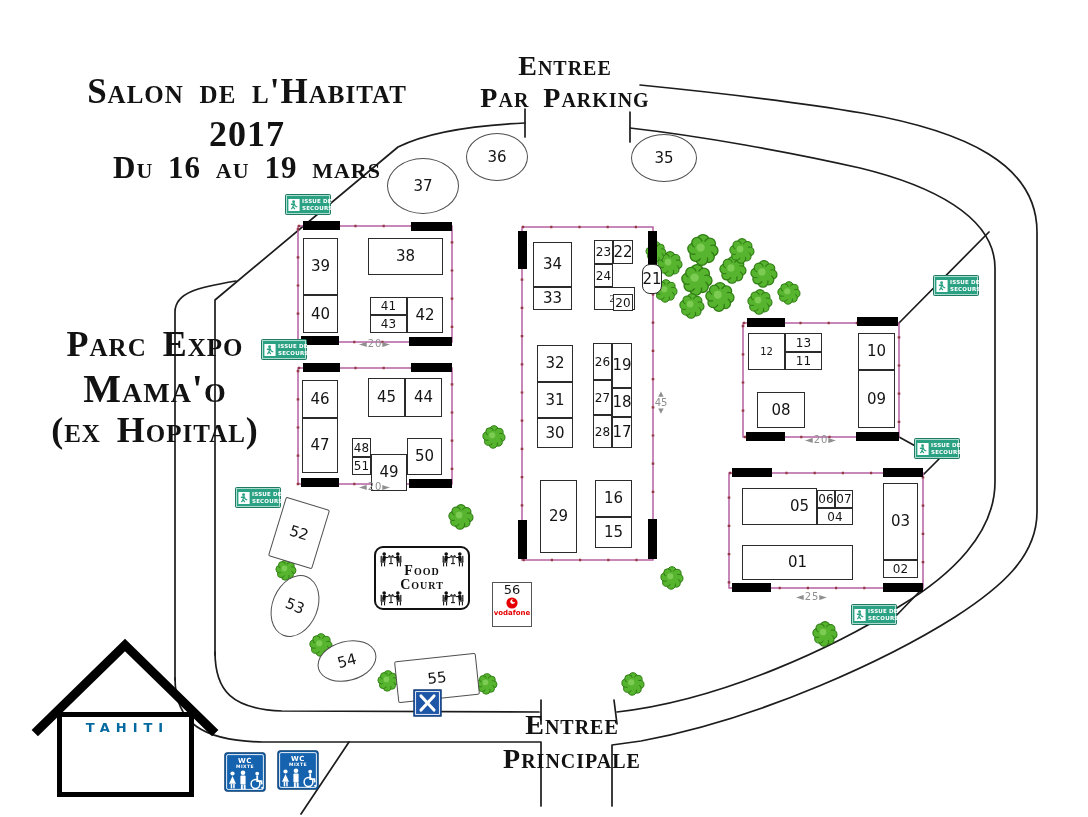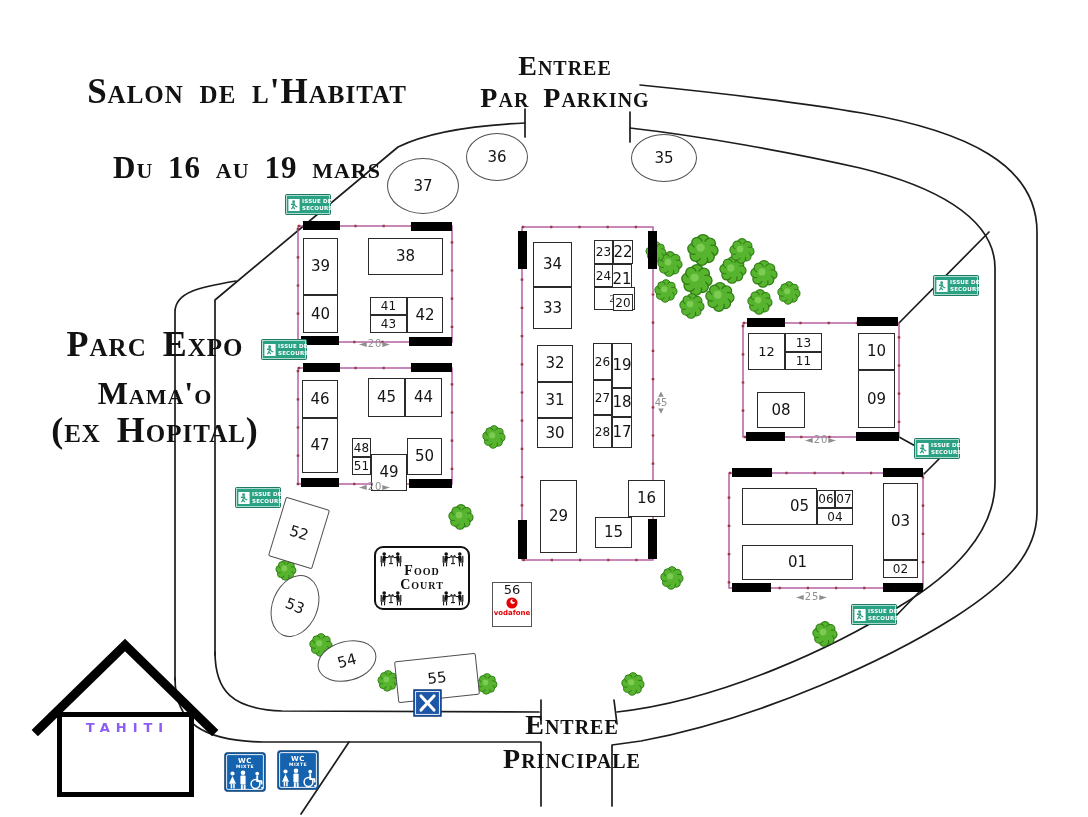--- a/index.html
+++ b/index.html
@@ -9,21 +9,21 @@
   
   .maptext{position:absolute;text-align:center;font-family:"Liberation Serif","DejaVu Serif",serif;
            font-weight:bold;font-variant:small-caps;color:#121212;line-height:1;
            letter-spacing:1px;word-spacing:6px;white-space:nowrap;}
   .t1{left:52px;top:74px;width:390px;font-size:35px;}
   .t2{left:52px;top:116px;width:390px;font-size:36px;}
   .t3{left:52px;top:152px;width:390px;font-size:31px;}
   .ep1{left:450px;top:52px;width:230px;font-size:28px;}
   .ep2{left:450px;top:84px;width:230px;font-size:28px;}
   .v1{left:15px;top:326px;width:280px;font-size:36px;}
-  .v2{left:15px;top:369px;width:280px;font-size:32px;margin-top:8px;}
+  .v2{left:15px;top:369px;width:280px;font-size:40px;}
   .v3{left:15px;top:412px;width:280px;font-size:36px;}
   .em1{left:452px;top:711px;width:240px;font-size:28px;}
   .em2{left:452px;top:745px;width:240px;font-size:28px;}
   
   .booth{position:absolute;box-sizing:border-box;background:#fff;border:1.4px solid #2b2b2b;
          display:flex;align-items:center;justify-content:center;color:#141414;line-height:1;
          font-family:"DejaVu Sans",sans-serif;}
   .booth.free{border:1.3px solid #4f4f4f;}
   
   .measure{position:absolute;color:#8f8f8f;text-align:center;font-family:"DejaVu Sans",sans-serif;}
@@ -66,21 +66,21 @@
   #restsign svg{width:100%;height:100%;display:block;}
   
   #dblogo{position:absolute;left:30px;top:638px;width:190px;height:170px;}
   .roof{position:absolute;left:0;top:0;width:190px;height:100px;}
   .db-body{position:absolute;left:27px;top:74px;width:137px;height:85px;background:#fff;
            border:5px solid #000;box-sizing:border-box;display:flex;flex-direction:column;align-items:center;}
   .db-name{margin-top:2px;width:calc(100% - 6px);height:47px;border:4px solid #000;box-sizing:border-box;
            display:flex;align-items:center;justify-content:center;background:#fff;}
   .db-name span{font-family:"DejaVu Serif",serif;font-weight:bold;font-size:40px;line-height:0.9;
                 transform:scaleX(1.45);display:inline-block;color:#000;}
-  .db-region{font-family:"DejaVu Sans",sans-serif;font-weight:bold;font-size:13px;color:#8b5cf6;
+  .db-region{font-family:"DejaVu Sans",sans-serif;font-weight:bold;font-size:13px;color:#0369a1;
              letter-spacing:6px;text-indent:4px;margin-top:3px;}
 </style>
 </head>
 <body>
 
 <div id="stage">
 
   <svg id="overlay" width="1088" height="817" viewBox="0 0 1088 817">
     <defs>
       <g id="tree">
@@ -200,40 +200,40 @@
       <div class="booth" style="left: 407px; top: 297px; width: 36px; height: 36px; font-size: 15px;">42</div>
       <div class="booth" style="left: 302px; top: 380px; width: 36px; height: 38px; font-size: 15px;">46</div>
       <div class="booth" style="left: 302px; top: 418px; width: 36px; height: 55px; font-size: 15px;">47</div>
       <div class="booth" style="left: 368px; top: 378px; width: 37px; height: 39px; font-size: 15px;">45</div>
       <div class="booth" style="left: 405px; top: 378px; width: 37px; height: 39px; font-size: 15px;">44</div>
       <div class="booth" style="left: 352px; top: 438px; width: 19px; height: 19px; font-size: 12px;">48</div>
       <div class="booth" style="left: 352px; top: 457px; width: 19px; height: 18px; font-size: 12px;">51</div>
       <div class="booth" style="left: 371px; top: 438px; width: 36px; height: 37px; font-size: 15px; margin-top: 16px;">49</div>
       <div class="booth" style="left: 407px; top: 438px; width: 35px; height: 37px; font-size: 15px;">50</div>
       <div class="booth" style="left: 533px; top: 242px; width: 39px; height: 45px; font-size: 15px;">34</div>
-      <div class="booth" style="left: 533px; top: 287px; width: 39px; height: 42px; font-size: 15px;">33</div>
+      <div class="booth" style="left: 533px; top: 287px; width: 39px; height: 23px; font-size: 15px;">33</div>
       <div class="booth" style="left: 594px; top: 240px; width: 19px; height: 24px; font-size: 12px;">23</div>
       <div class="booth" style="left: 613px; top: 240px; width: 20px; height: 24px; font-size: 15px;">22</div>
       <div class="booth" style="left: 594px; top: 264px; width: 19px; height: 23px; font-size: 12px;">24</div>
-      <div class="booth" style="left: 612px; top: 264px; width: 20px; height: 30px; font-size: 15px;">21</div>
+      <div class="booth" style="left: 642px; top: 264px; width: 20px; height: 30px; font-size: 15px; border-radius: 8px;">21</div>
       <div class="booth" style="left: 594px; top: 287px; width: 41px; height: 23px; font-size: 10px; font-family: Liberation Serif, serif;">25</div>
       <div class="booth" style="left: 613px; top: 294px; width: 20px; height: 17px; font-size: 12px;">20</div>
       <div class="booth" style="left: 537px; top: 345px; width: 36px; height: 37px; font-size: 15px;">32</div>
       <div class="booth" style="left: 537px; top: 382px; width: 36px; height: 36px; font-size: 15px;">31</div>
       <div class="booth" style="left: 537px; top: 418px; width: 36px; height: 30px; font-size: 15px;">30</div>
       <div class="booth" style="left: 593px; top: 343px; width: 19px; height: 37px; font-size: 12px;">26</div>
       <div class="booth" style="left: 612px; top: 343px; width: 20px; height: 45px; font-size: 15px;">19</div>
       <div class="booth" style="left: 593px; top: 380px; width: 19px; height: 35px; font-size: 12px;">27</div>
       <div class="booth" style="left: 612px; top: 388px; width: 20px; height: 29px; font-size: 15px;">18</div>
       <div class="booth" style="left: 593px; top: 415px; width: 19px; height: 33px; font-size: 12px;">28</div>
       <div class="booth" style="left: 612px; top: 417px; width: 20px; height: 31px; font-size: 15px;">17</div>
       <div class="booth" style="left: 540px; top: 480px; width: 37px; height: 73px; font-size: 15px;">29</div>
-      <div class="booth" style="left: 595px; top: 480px; width: 37px; height: 37px; font-size: 15px; margin-left: 33px;">16</div>
+      <div class="booth" style="left: 595px; top: 480px; width: 37px; height: 37px; font-size: 15px;">16</div>
       <div class="booth" style="left: 595px; top: 517px; width: 37px; height: 31px; font-size: 15px;">15</div>
-      <div class="booth" style="left: 748px; top: 333px; width: 37px; height: 37px; font-size: 13px;">12</div>
+      <div class="booth" style="left: 748px; top: 333px; width: 37px; height: 37px; font-size: 10px;">12</div>
       <div class="booth" style="left: 785px; top: 333px; width: 37px; height: 19px; font-size: 12px;">13</div>
       <div class="booth" style="left: 785px; top: 352px; width: 37px; height: 18px; font-size: 12px;">11</div>
       <div class="booth" style="left: 858px; top: 333px; width: 37px; height: 37px; font-size: 15px;">10</div>
       <div class="booth" style="left: 858px; top: 370px; width: 37px; height: 58px; font-size: 15px;">09</div>
       <div class="booth" style="left: 757px; top: 392px; width: 48px; height: 36px; font-size: 15px;">08</div>
       <div class="booth" style="left: 742px; top: 488px; width: 75px; height: 37px; font-size: 15px; padding-left: 40px;">05</div>
       <div class="booth" style="left: 817px; top: 490px; width: 18px; height: 18px; font-size: 12px;">06</div>
       <div class="booth" style="left: 835px; top: 490px; width: 18px; height: 18px; font-size: 12px;">07</div>
       <div class="booth" style="left: 817px; top: 508px; width: 36px; height: 17px; font-size: 12px;">04</div>
       <div class="booth" style="left: 742px; top: 545px; width: 111px; height: 35px; font-size: 15px;">01</div>
@@ -361,20 +361,21 @@
             <circle cx="31.5" cy="32" r="4.4" fill="none" stroke="#fff" stroke-width="1.5"></circle>
             <circle cx="33.2" cy="21.6" r="1.9"></circle>
             <path d="M33.2,23.5 L33.2,29.2 L37.4,29.2 L37.8,32.4" fill="none" stroke="#fff" stroke-width="1.8"></path>
             <circle cx="38.2" cy="35.8" r="1.1"></circle>
           </g>
         </svg>
       </div>
     </div>
 
   <div class="maptext t1">Salon de l'Habitat</div>
+  <div class="maptext t2">2017</div>
   <div class="maptext t3">Du 16 au 19 mars</div>
 
   <div class="maptext ep1">Entree</div>
   <div class="maptext ep2">Par Parking</div>
 
   <div class="maptext v1">Parc Expo</div>
   <div class="maptext v2">Mama'o</div>
   <div class="maptext v3">(ex Hopital)</div>
 
   <div class="maptext em1">Entree</div>

